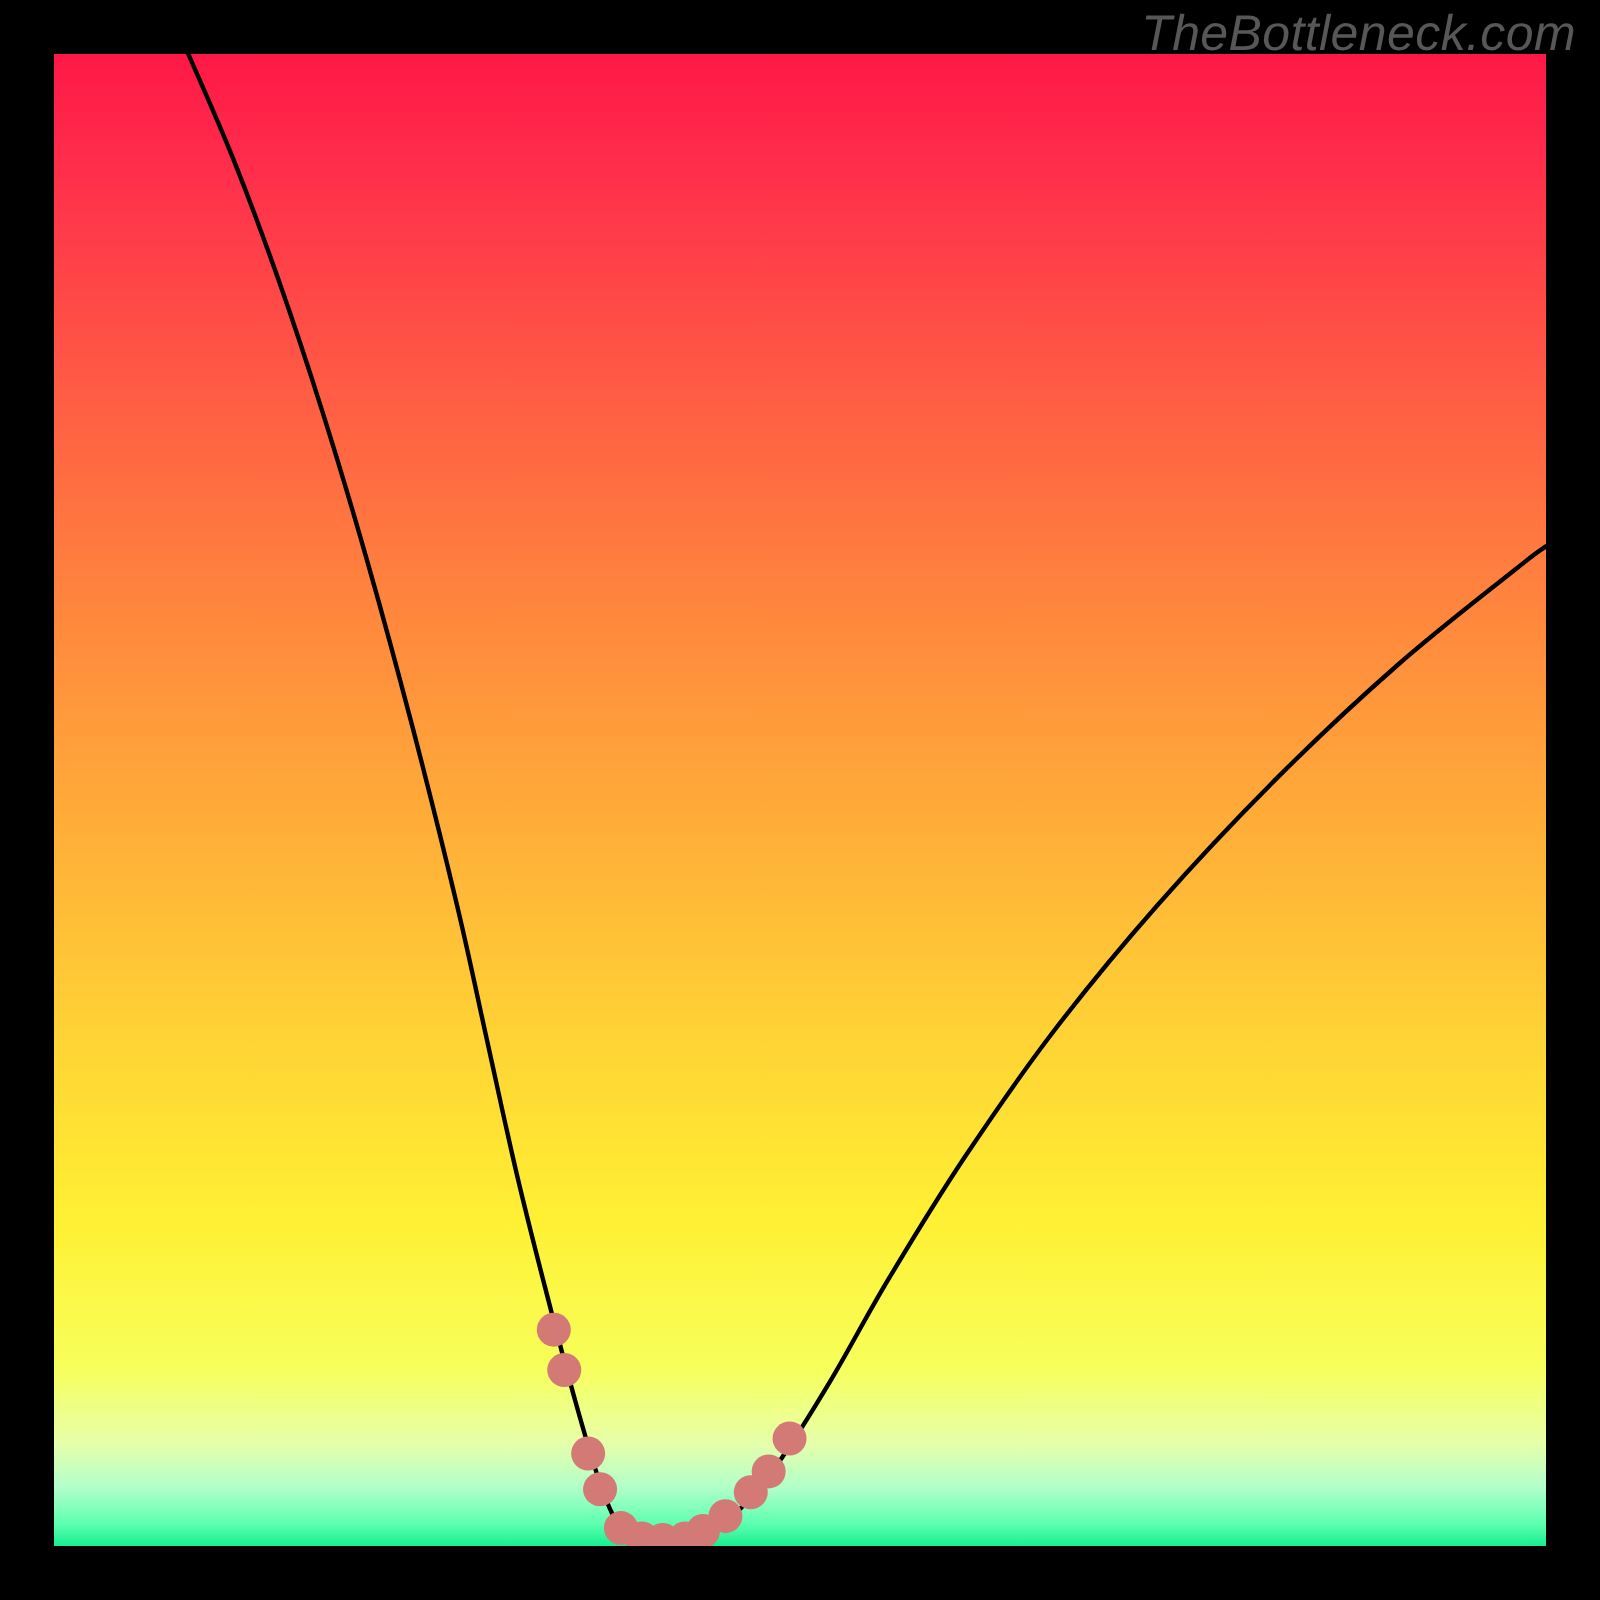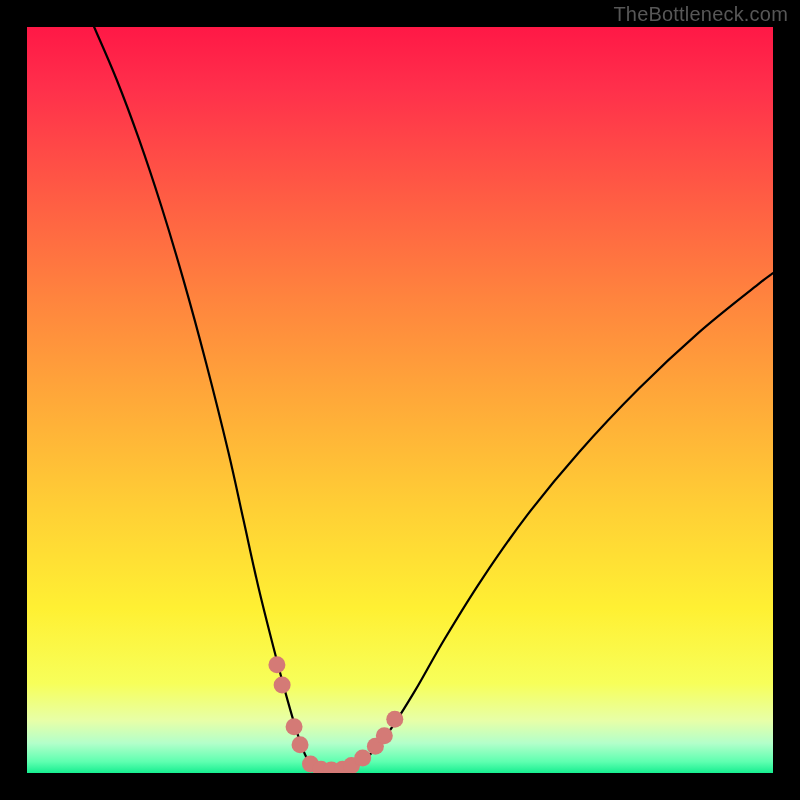--- a/index.html
+++ b/index.html
@@ -41,25 +41,26 @@
       #b3ffca 96%,
       #5effb0 98.5%,
       #16ee90 100%
     );
   }
   .watermark {
     position: absolute;
     top: 3px;
     right: 12px;
     color: #575757;
-    font-size: 20px;
+    font-size: 25px;
     font-weight: 500;
     letter-spacing: 0.2px;
     pointer-events: none;
     user-select: none;
+    font-style: italic;
   }
   svg.curve-layer {
     position: absolute;
     left: 0; top: 0;
     width: 100%;
     height: 100%;
   }
   .curve-line {
     fill: none;
     stroke: #000;

